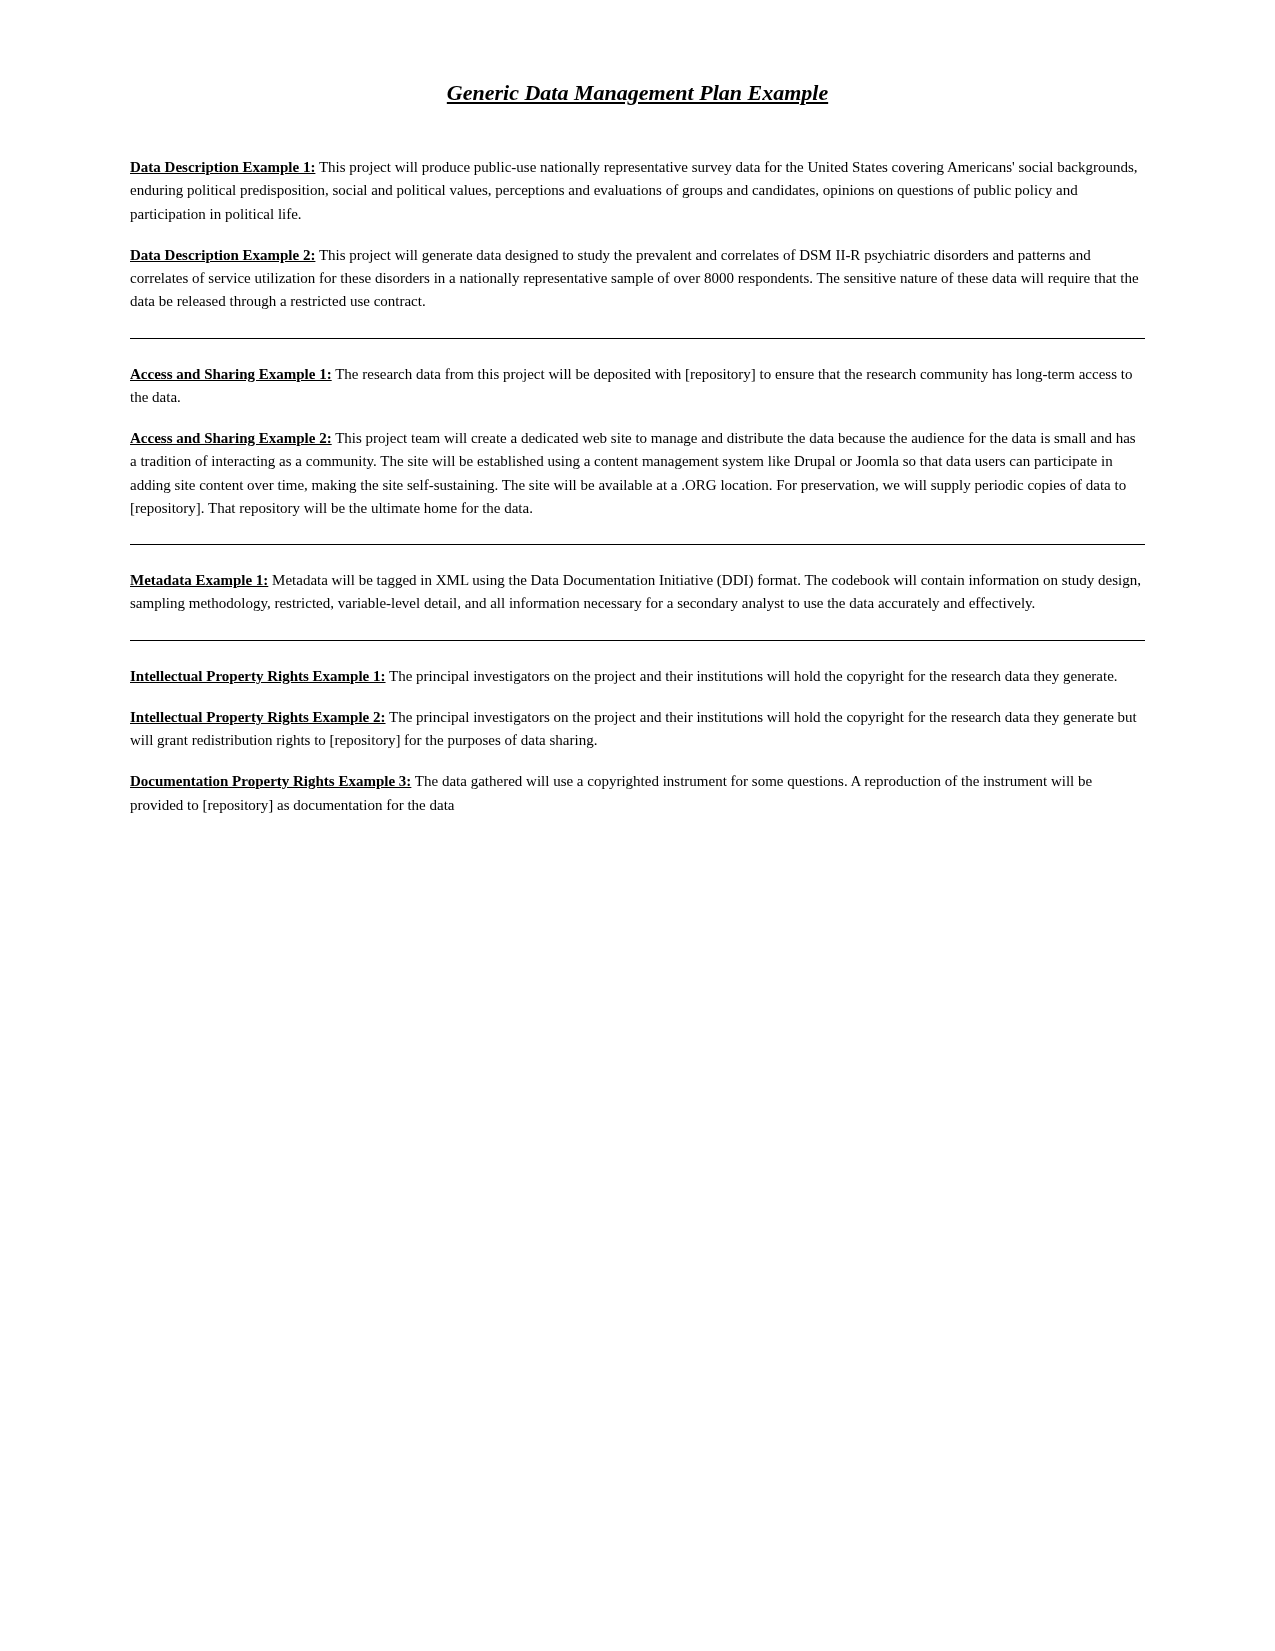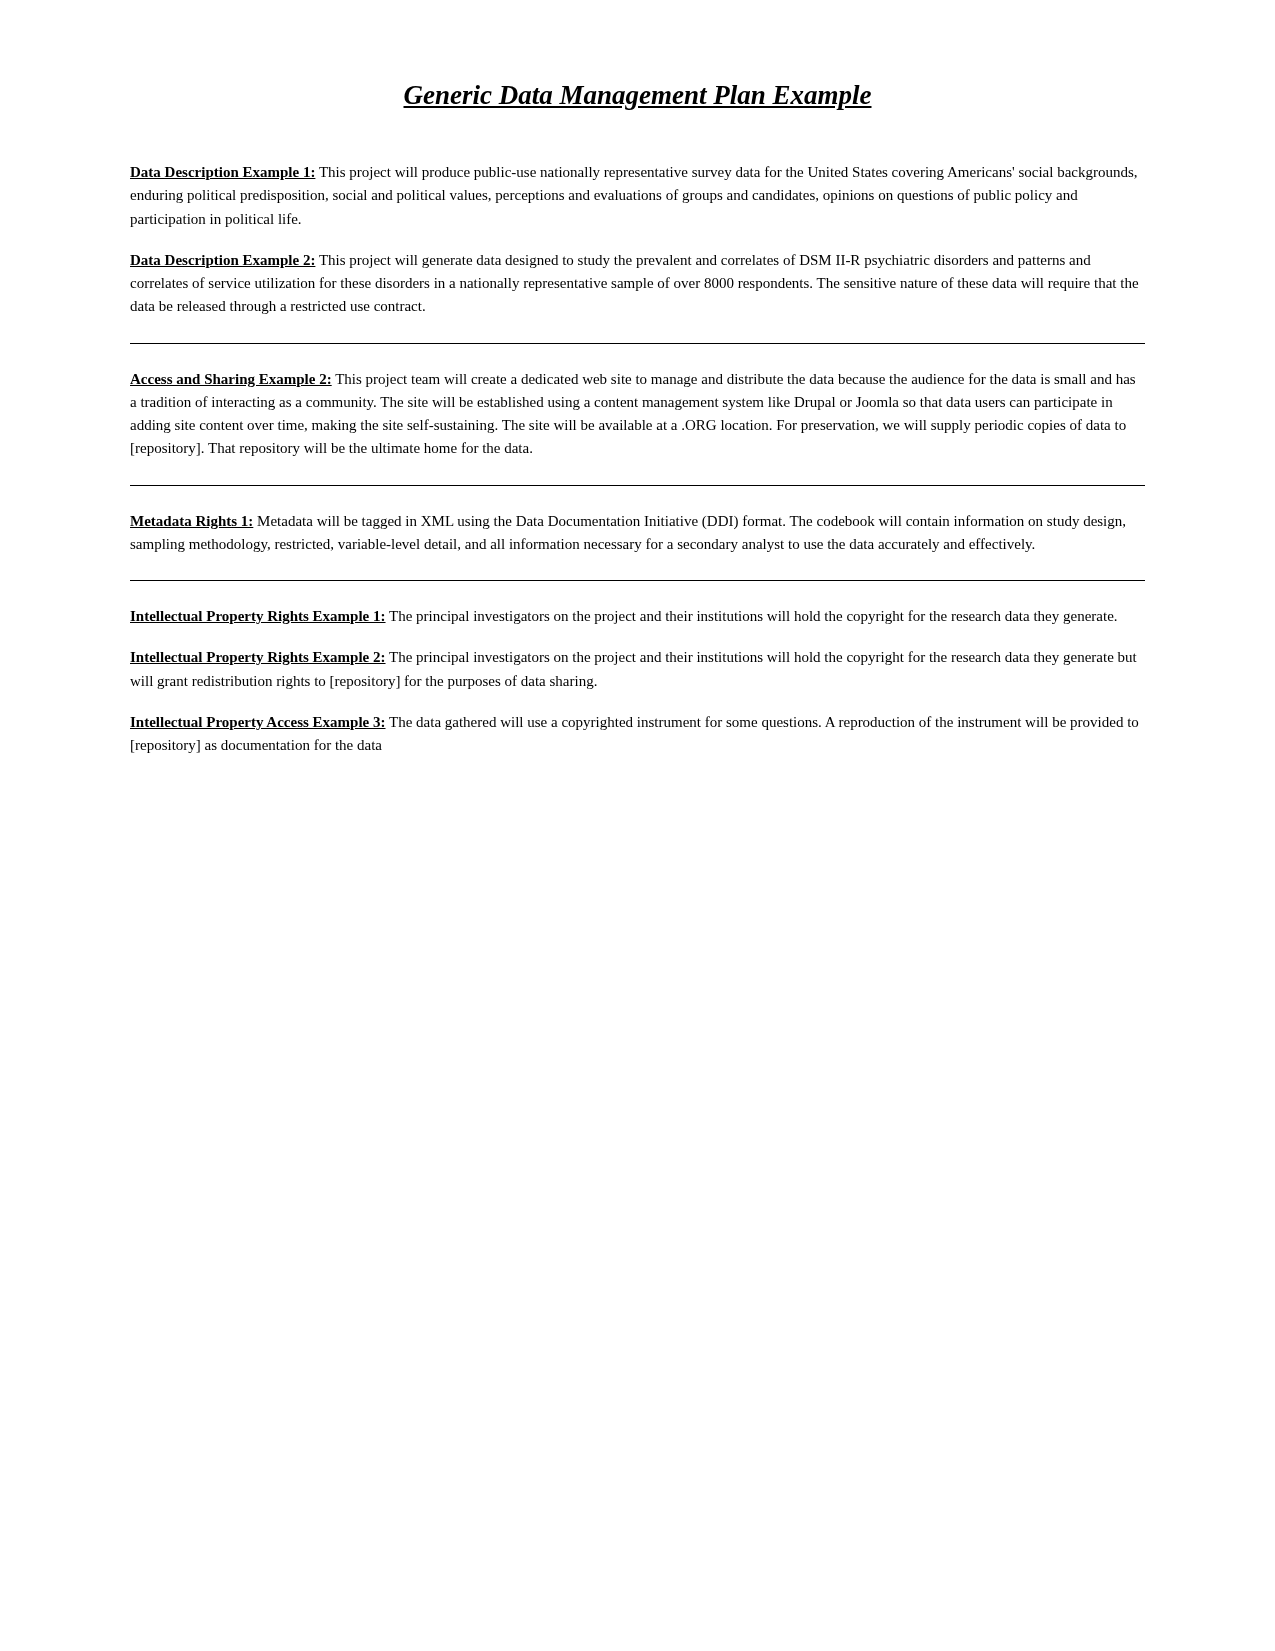--- a/index.html
+++ b/index.html
@@ -23,21 +23,21 @@
       background: #ffffff;
       padding: 80px 130px 80px 130px;
     }
 
     .page-title {
       text-align: center;
       margin-bottom: 50px;
     }
 
     .page-title h1 {
-      font-size: 27px;
+      font-size: 22px;
       font-weight: bold;
       font-style: italic;
       text-decoration: underline;
       font-family: Georgia, 'Times New Roman', Times, serif;
     }
 
     .section {
       margin-bottom: 0;
     }
 
@@ -73,39 +73,42 @@
     </p>
     <p class="paragraph">
       <span class="label">Data Description Example 2:</span><span> This project will generate data designed to study the prevalent and correlates of DSM II-R psychiatric disorders and patterns and correlates of service utilization for these disorders in a nationally representative sample of over 8000 respondents. The sensitive nature of these data will require that the data be released through a restricted use contract.</span>
     </p>
   </div>
 
   <hr class="divider">
 
   <div class="section">
     <p class="paragraph">
+      <span class="label">Access and Sharing Example 1:</span><span> The research data from this project will be deposited with [repository] to ensure that the research community has long-term access to the data.</span>
+    </p>
+    <p class="paragraph">
       <span class="label">Access and Sharing Example 2:</span><span> This project team will create a dedicated web site to manage and distribute the data because the audience for the data is small and has a tradition of interacting as a community. The site will be established using a content management system like Drupal or Joomla so that data users can participate in adding site content over time, making the site self-sustaining. The site will be available at a .ORG location. For preservation, we will supply periodic copies of data to [repository]. That repository will be the ultimate home for the data.</span>
     </p>
   </div>
 
   <hr class="divider">
 
   <div class="section">
     <p class="paragraph">
-      <span class="label">Metadata Rights 1:</span><span> Metadata will be tagged in XML using the Data Documentation Initiative (DDI) format. The codebook will contain information on study design, sampling methodology, restricted, variable-level detail, and all information necessary for a secondary analyst to use the data accurately and effectively.</span>
+      <span class="label">Metadata Example 1:</span><span> Metadata will be tagged in XML using the Data Documentation Initiative (DDI) format. The codebook will contain information on study design, sampling methodology, restricted, variable-level detail, and all information necessary for a secondary analyst to use the data accurately and effectively.</span>
     </p>
   </div>
 
   <hr class="divider">
 
   <div class="section">
     <p class="paragraph">
       <span class="label">Intellectual Property Rights Example 1:</span><span> The principal investigators on the project and their institutions will hold the copyright for the research data they generate.</span>
     </p>
     <p class="paragraph">
       <span class="label">Intellectual Property Rights Example 2:</span><span> The principal investigators on the project and their institutions will hold the copyright for the research data they generate but will grant redistribution rights to [repository] for the purposes of data sharing.</span>
     </p>
     <p class="paragraph">
-      <span class="label">Intellectual Property Access Example 3:</span><span> The data gathered will use a copyrighted instrument for some questions. A reproduction of the instrument will be provided to [repository] as documentation for the data</span>
+      <span class="label">Documentation Property Rights Example 3:</span><span> The data gathered will use a copyrighted instrument for some questions. A reproduction of the instrument will be provided to [repository] as documentation for the data</span>
     </p>
   </div>
 
 </div>
 
 </body></html>

